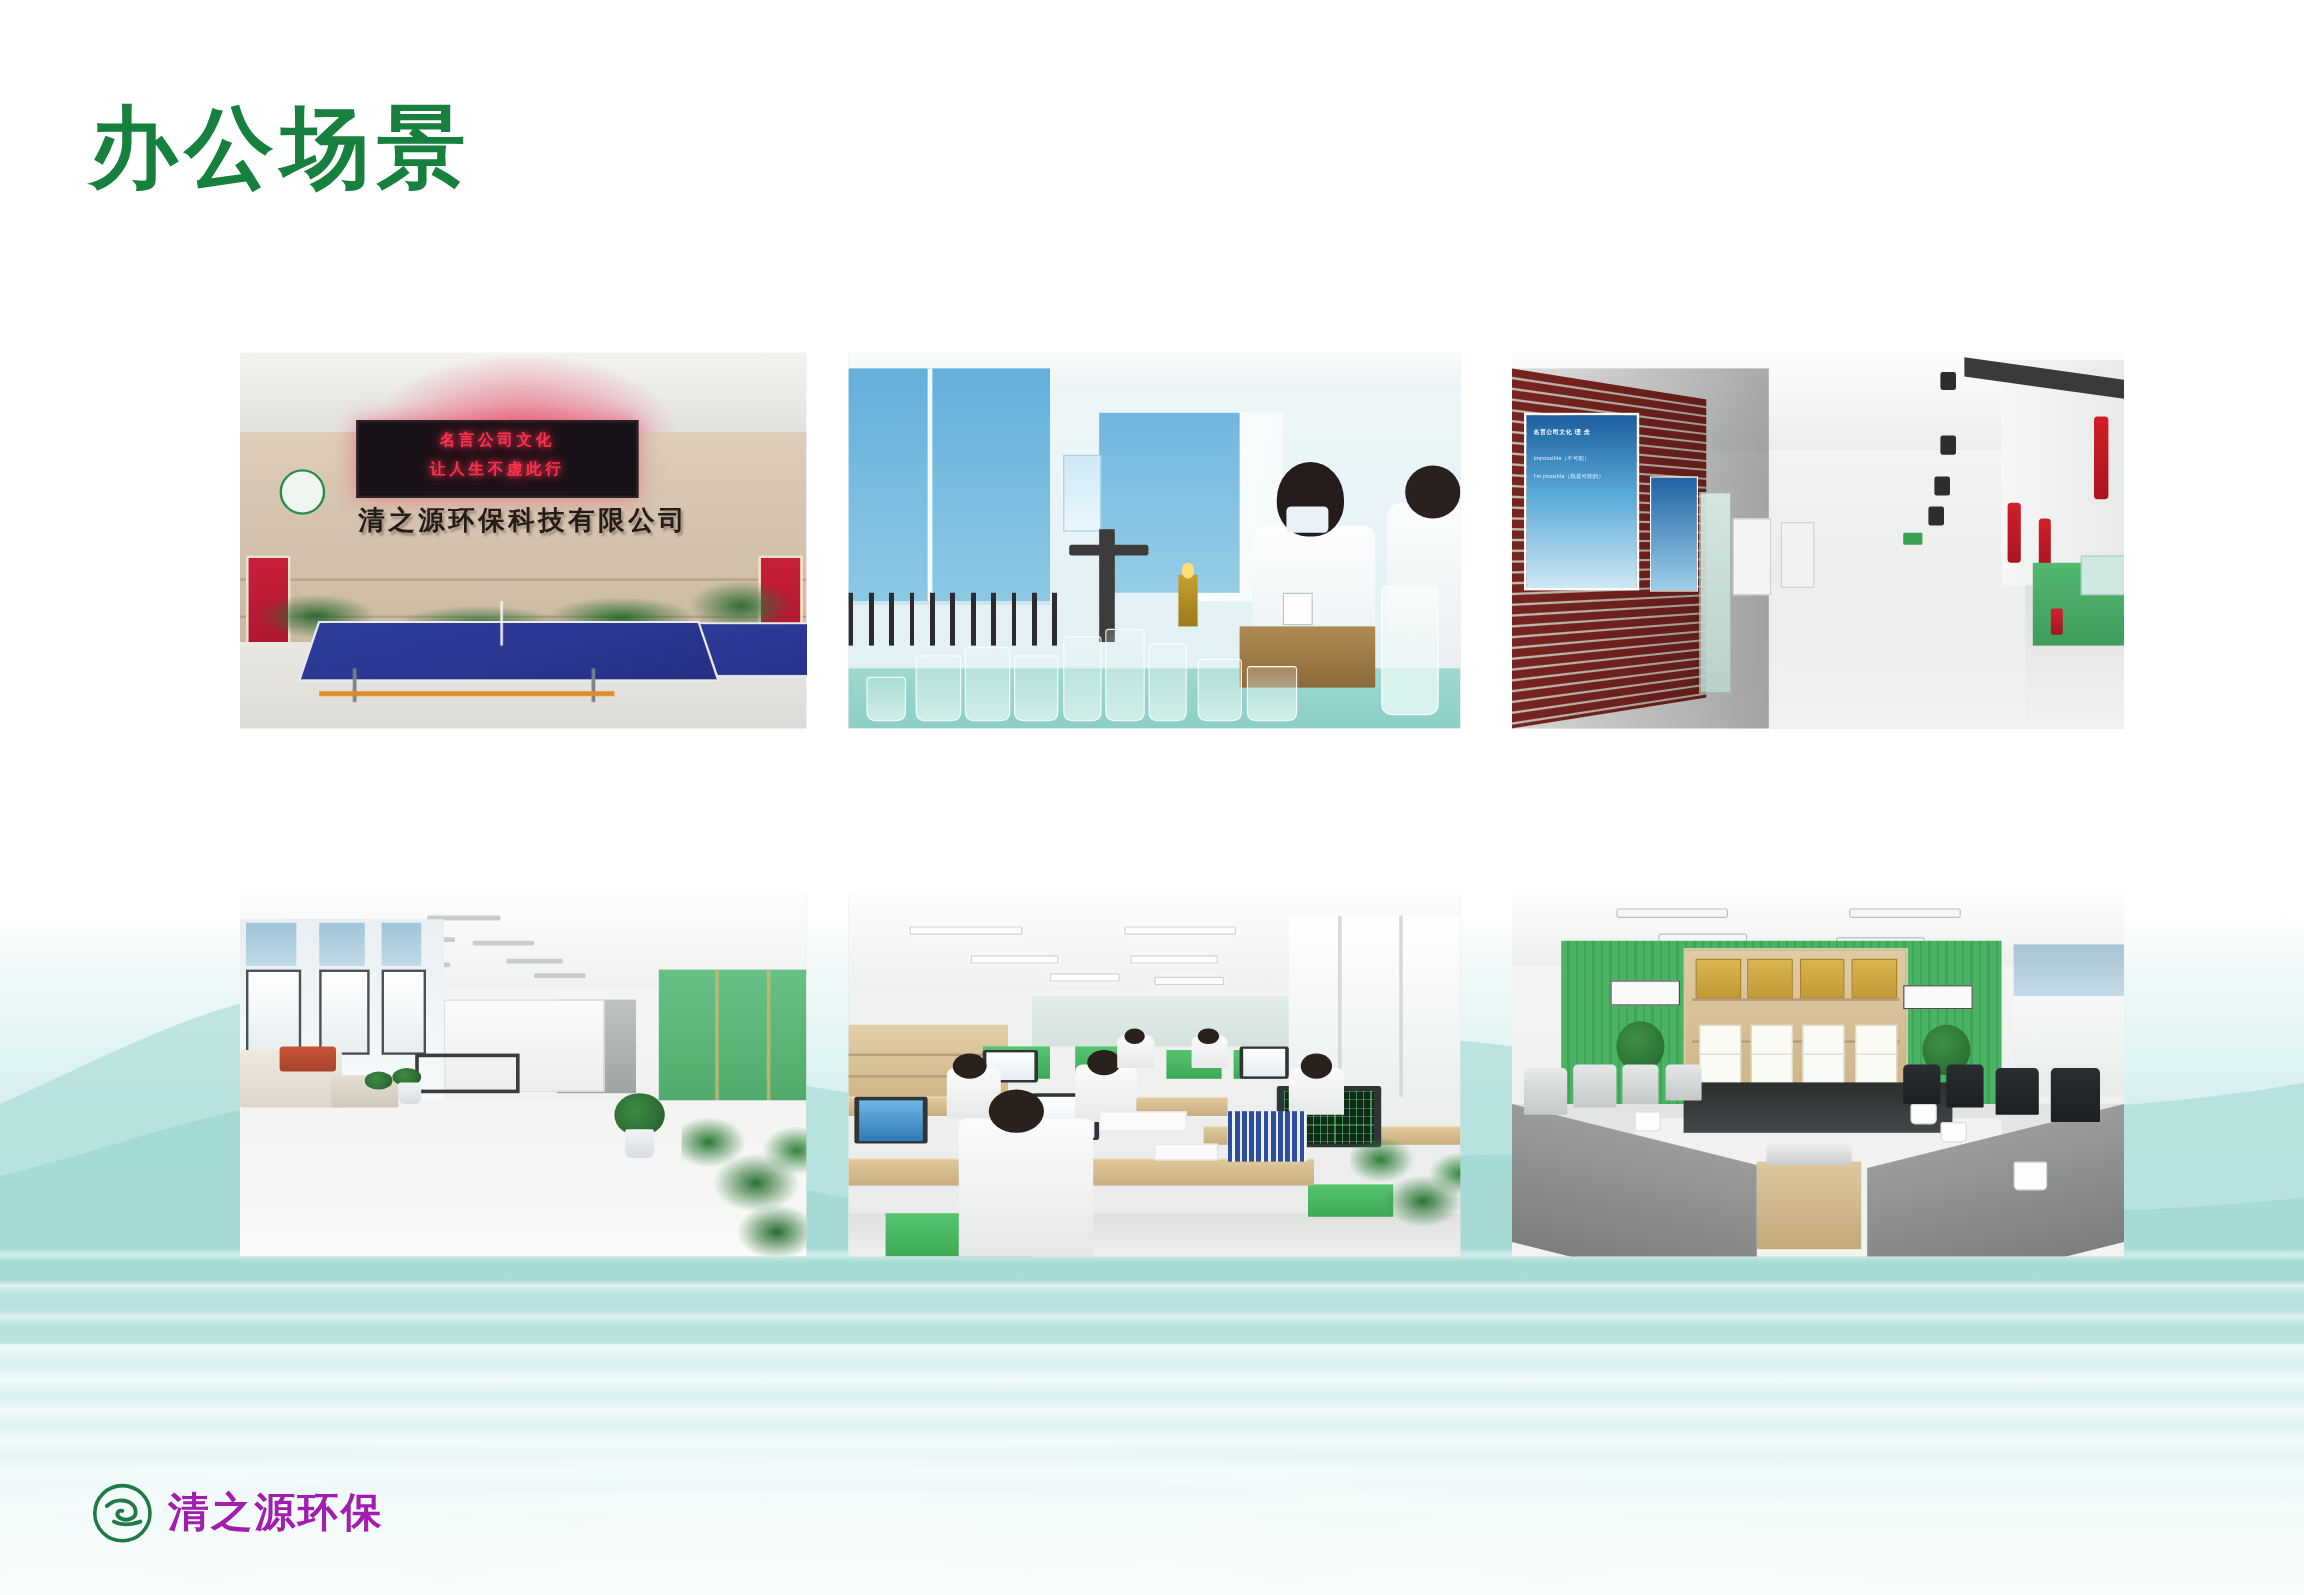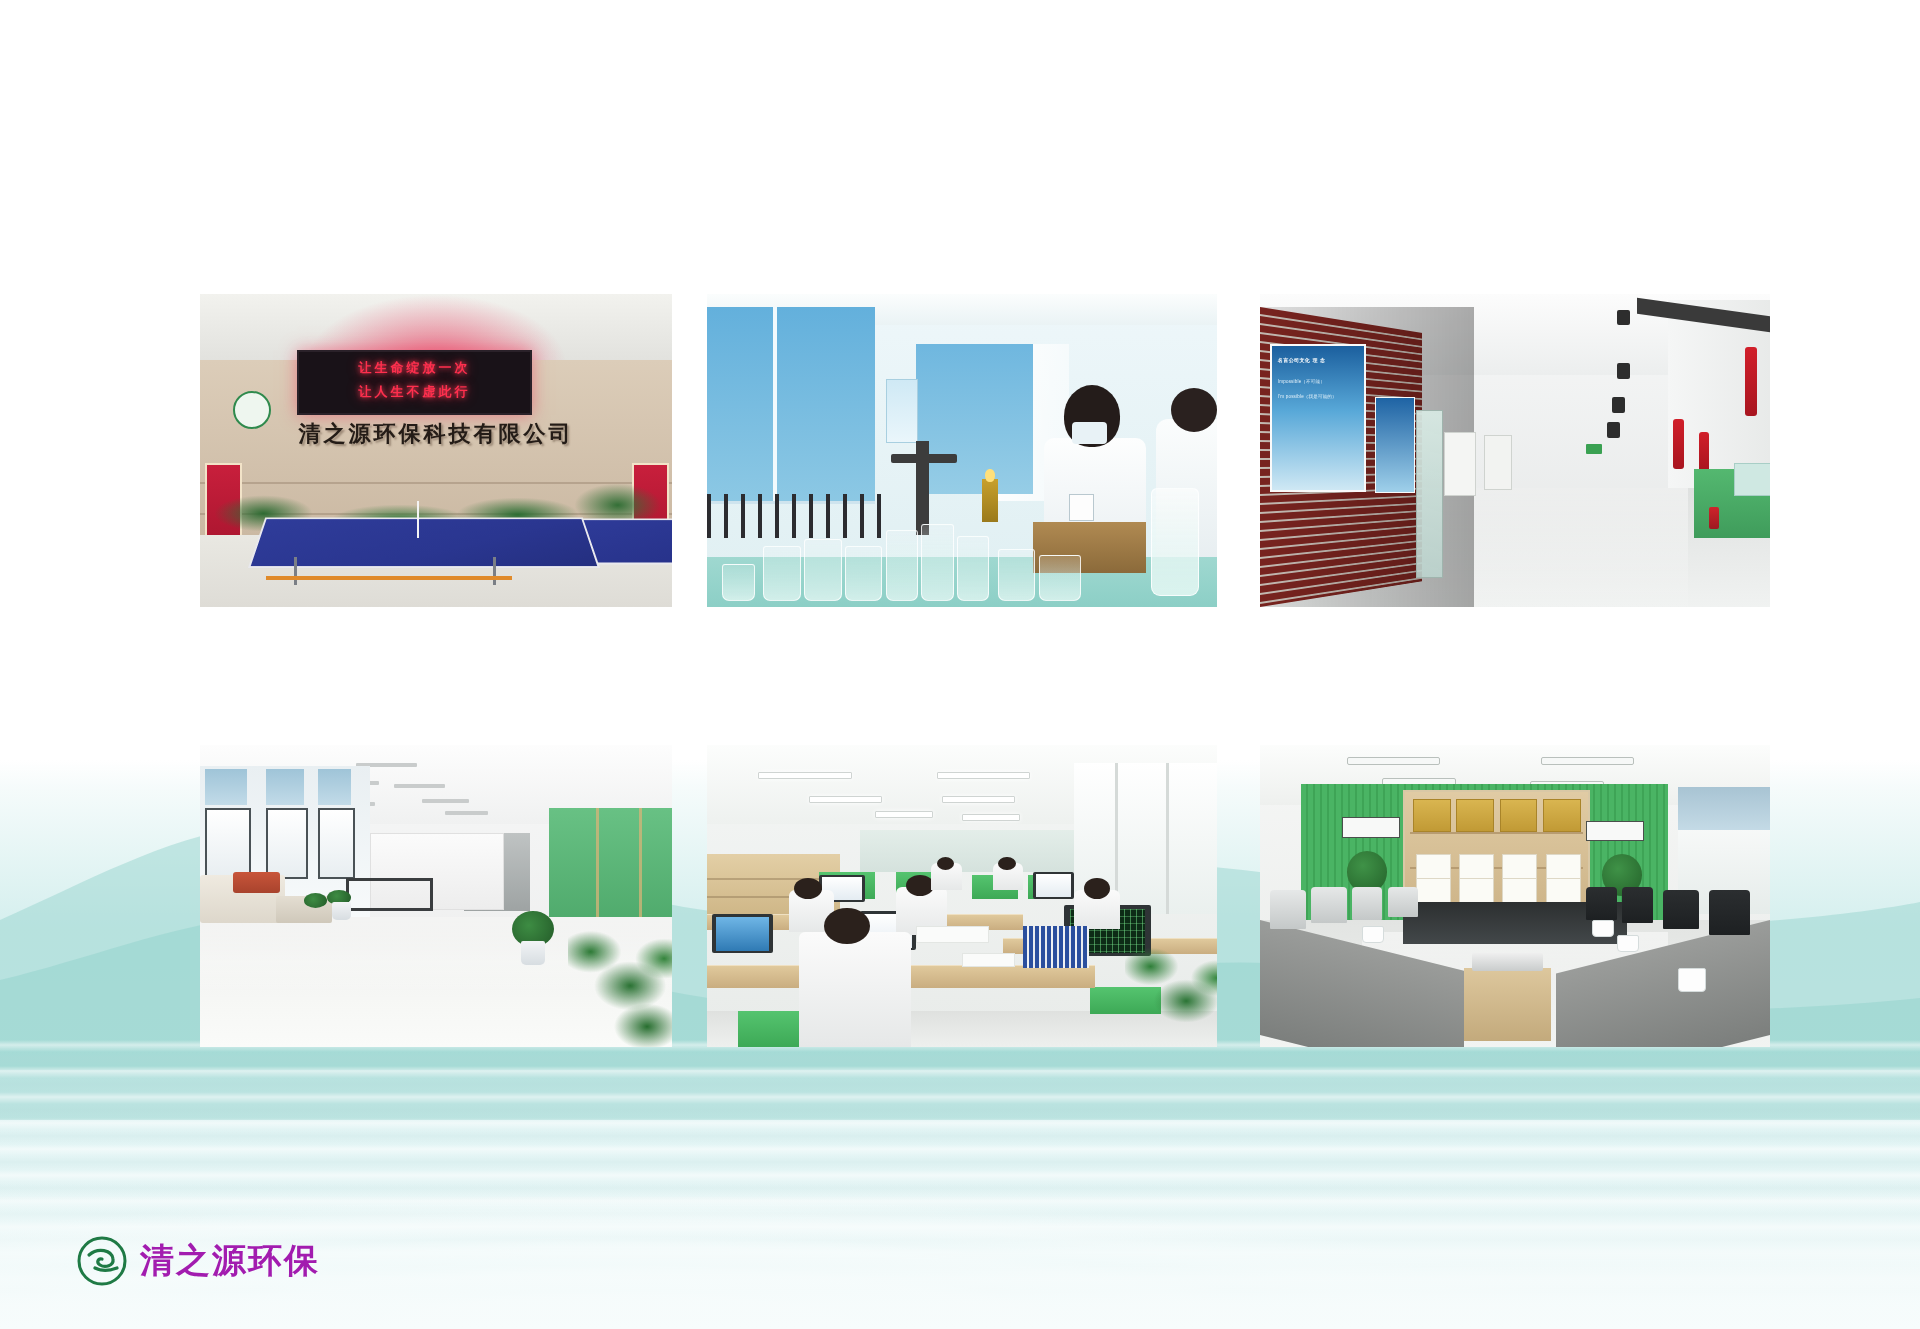--- a/index.html
+++ b/index.html
@@ -410,31 +410,32 @@
   <svg class="bg-layer" id="bg-mountain-near" viewBox="0 0 1920 260" preserveAspectRatio="none">
     <path d="M0,120 C100,96 180,60 290,52 C400,44 470,76 560,104 C660,134 760,152 880,148
              C1000,144 1090,112 1200,104 C1310,96 1420,124 1540,140 C1660,156 1800,150 1920,138
              L1920,260 L0,260 Z" fill="#8fd0ca" opacity="0.45"></path>
   </svg>
 
   <div class="bg-layer" id="bg-ripples"></div>
   <div class="bg-layer" id="bg-ripple-rings"></div>
   <div class="bg-layer" id="bg-bottom-fade"></div>
 
+  <div id="section-title">办公场景</div>
 
   <div class="photo" id="photo-1">
     <div class="scene">
       <div class="ph-el p1-ceiling"></div>
       <div class="ph-el p1-glow"></div>
       <div class="ph-el p1-wall"></div>
       <div class="ph-el p1-wall-line" style="top:60%"></div>
       <div class="ph-el p1-wall-line" style="top:70%"></div>
 
       <div class="ph-el p1-led">
-        <div class="p1-led-row p1-led-r1">让生命绽放一次</div>
+        <div class="p1-led-row p1-led-r1">名言公司文化</div>
         <div class="p1-led-row p1-led-r2">让人生不虚此行</div>
       </div>
 
       <div class="ph-el p1-round-logo"></div>
       <div class="ph-el p1-company">清之源环保科技有限公司</div>
 
       <div class="ph-el p1-banner p1-banner-l"></div>
       <div class="ph-el p1-banner p1-banner-r"></div>
 
       <div class="ph-el p1-plants"></div>

